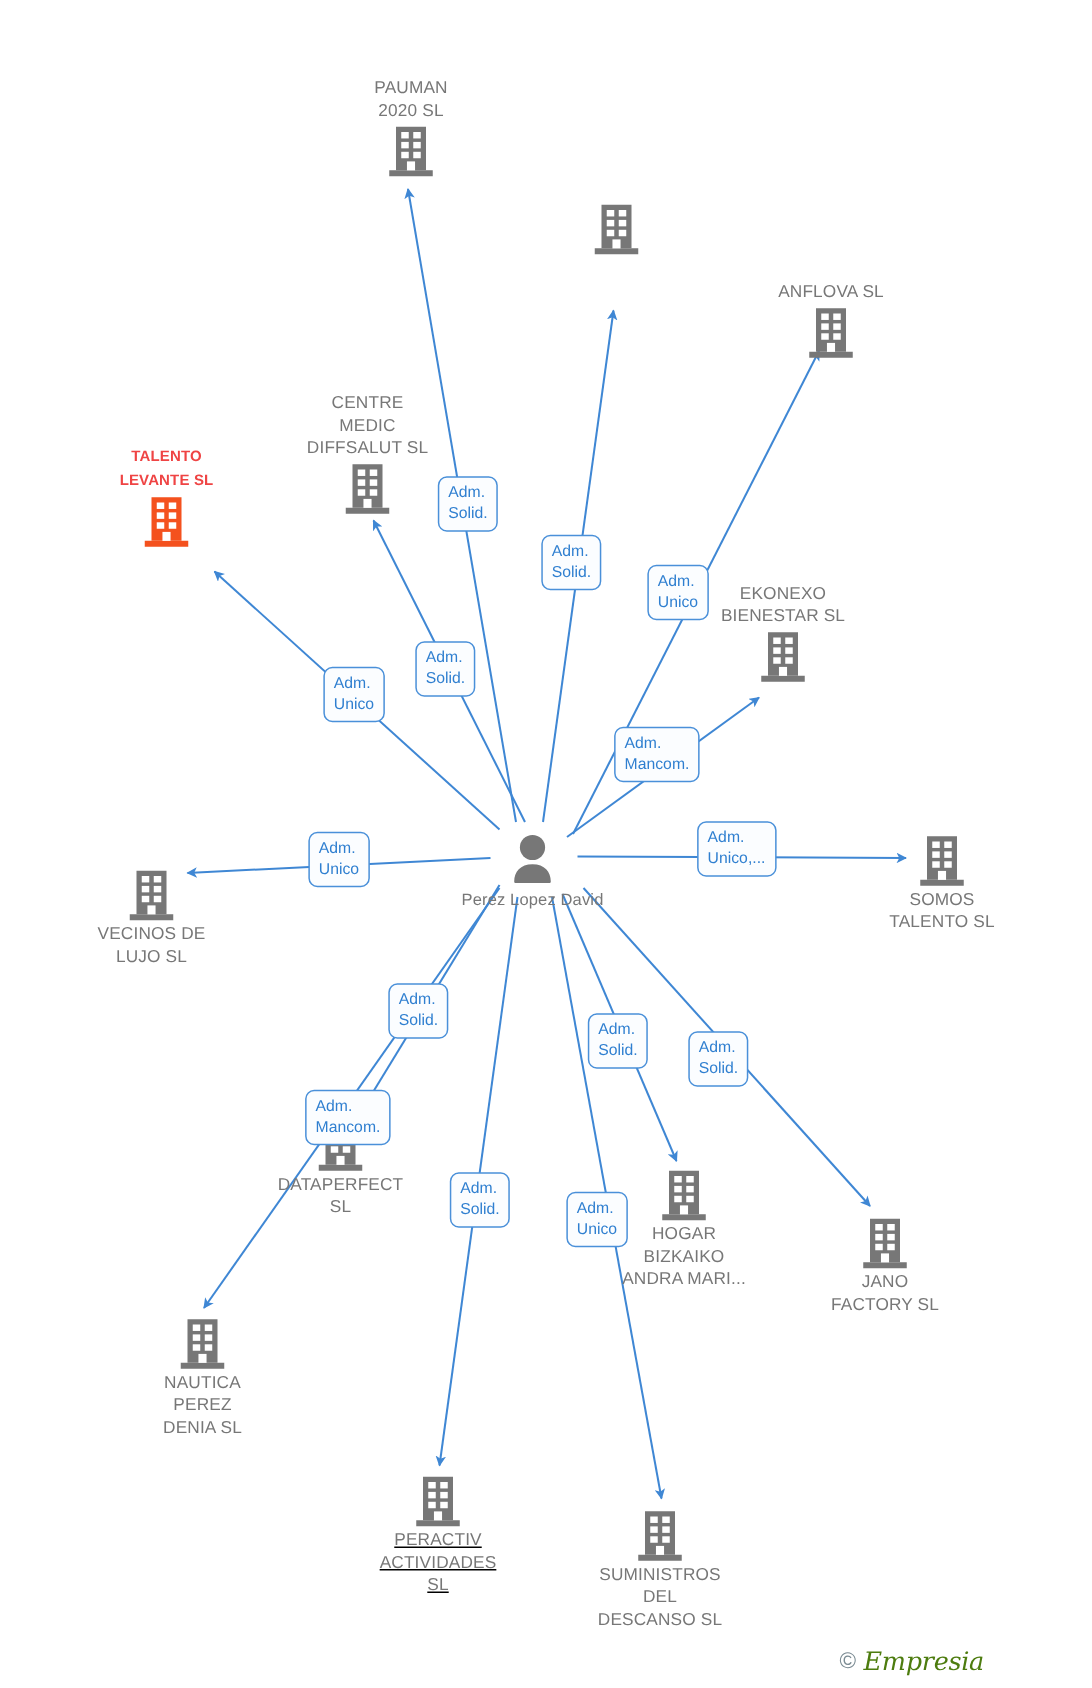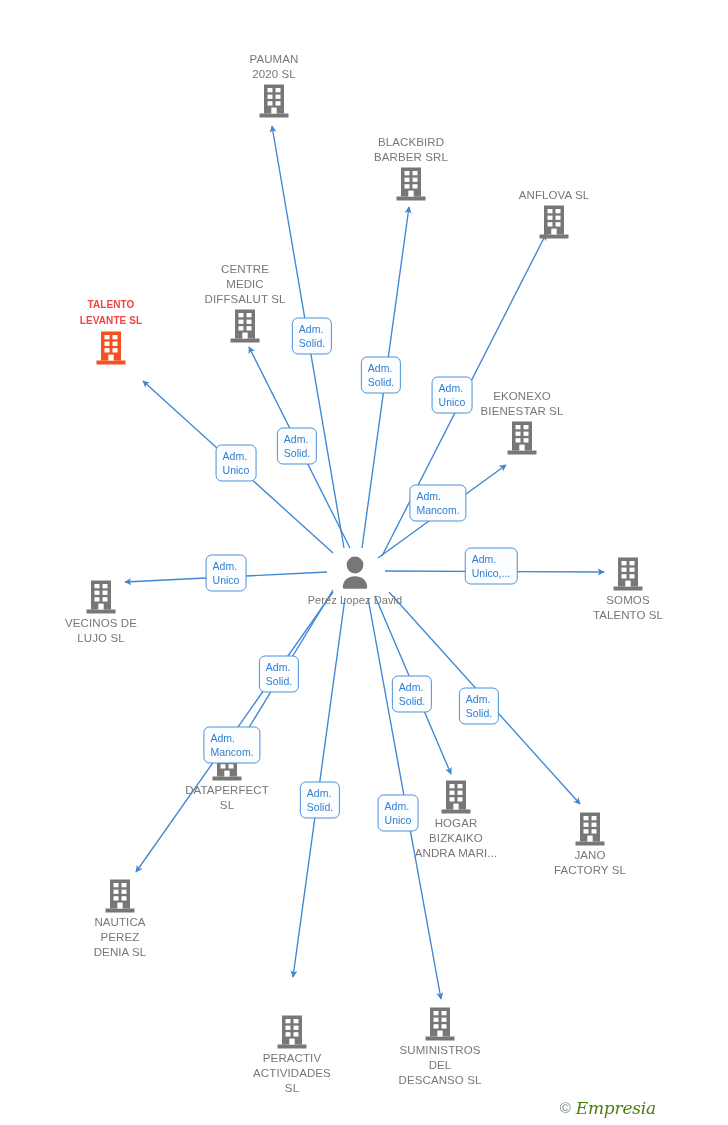--- a/index.html
+++ b/index.html
@@ -144,22 +144,20 @@
             <rect x="9.5" y="5" width="5" height="4.3" fill="#ffffff"></rect>
             <rect x="17.5" y="5" width="5" height="4.3" fill="#ffffff"></rect>
             <rect x="9.5" y="11.6" width="5" height="4.3" fill="#ffffff"></rect>
             <rect x="17.5" y="11.6" width="5" height="4.3" fill="#ffffff"></rect>
             <rect x="9.5" y="18.2" width="5" height="4.3" fill="#ffffff"></rect>
             <rect x="17.5" y="18.2" width="5" height="4.3" fill="#ffffff"></rect>
             <rect x="13.3" y="24.6" width="5.4" height="6" fill="#ffffff"></rect>
           </svg></span>
       </div>
       <div class="node label-above" style="left: 411px; top: 135px;">
-        <span class="label">BLACKBIRD
-BARBER SRL</span>
         <span class="icon-wrap"><svg width="32" height="36" viewBox="0 0 32 36" aria-hidden="true">
             <rect x="6" y="1.5" width="20" height="29" fill="#777777"></rect>
             <rect x="1.5" y="30.5" width="29" height="4" fill="#777777"></rect>
             <rect x="9.5" y="5" width="5" height="4.3" fill="#ffffff"></rect>
             <rect x="17.5" y="5" width="5" height="4.3" fill="#ffffff"></rect>
             <rect x="9.5" y="11.6" width="5" height="4.3" fill="#ffffff"></rect>
             <rect x="17.5" y="11.6" width="5" height="4.3" fill="#ffffff"></rect>
             <rect x="9.5" y="18.2" width="5" height="4.3" fill="#ffffff"></rect>
             <rect x="17.5" y="18.2" width="5" height="4.3" fill="#ffffff"></rect>
             <rect x="13.3" y="24.6" width="5.4" height="6" fill="#ffffff"></rect>
@@ -294,37 +292,37 @@
             <rect x="17.5" y="5" width="5" height="4.3" fill="#ffffff"></rect>
             <rect x="9.5" y="11.6" width="5" height="4.3" fill="#ffffff"></rect>
             <rect x="17.5" y="11.6" width="5" height="4.3" fill="#ffffff"></rect>
             <rect x="9.5" y="18.2" width="5" height="4.3" fill="#ffffff"></rect>
             <rect x="17.5" y="18.2" width="5" height="4.3" fill="#ffffff"></rect>
             <rect x="13.3" y="24.6" width="5.4" height="6" fill="#ffffff"></rect>
           </svg></span>
         <span class="label">JANO
 FACTORY  SL</span>
       </div>
-      <div class="node" style="left: 120px; top: 878px;">
+      <div class="node" style="left: 135px; top: 878px;">
         <span class="icon-wrap"><svg width="32" height="36" viewBox="0 0 32 36" aria-hidden="true">
             <rect x="6" y="1.5" width="20" height="29" fill="#777777"></rect>
             <rect x="1.5" y="30.5" width="29" height="4" fill="#777777"></rect>
             <rect x="9.5" y="5" width="5" height="4.3" fill="#ffffff"></rect>
             <rect x="17.5" y="5" width="5" height="4.3" fill="#ffffff"></rect>
             <rect x="9.5" y="11.6" width="5" height="4.3" fill="#ffffff"></rect>
             <rect x="17.5" y="11.6" width="5" height="4.3" fill="#ffffff"></rect>
             <rect x="9.5" y="18.2" width="5" height="4.3" fill="#ffffff"></rect>
             <rect x="17.5" y="18.2" width="5" height="4.3" fill="#ffffff"></rect>
             <rect x="13.3" y="24.6" width="5.4" height="6" fill="#ffffff"></rect>
           </svg></span>
         <span class="label">NAUTICA
 PEREZ
 DENIA  SL</span>
       </div>
-      <div class="node" style="left: 292px; top: 1014px;">
+      <div class="node" style="left: 292px; top: 983px; text-decoration: underline;">
         <span class="icon-wrap"><svg width="32" height="36" viewBox="0 0 32 36" aria-hidden="true">
             <rect x="6" y="1.5" width="20" height="29" fill="#777777"></rect>
             <rect x="1.5" y="30.5" width="29" height="4" fill="#777777"></rect>
             <rect x="9.5" y="5" width="5" height="4.3" fill="#ffffff"></rect>
             <rect x="17.5" y="5" width="5" height="4.3" fill="#ffffff"></rect>
             <rect x="9.5" y="11.6" width="5" height="4.3" fill="#ffffff"></rect>
             <rect x="17.5" y="11.6" width="5" height="4.3" fill="#ffffff"></rect>
             <rect x="9.5" y="18.2" width="5" height="4.3" fill="#ffffff"></rect>
             <rect x="17.5" y="18.2" width="5" height="4.3" fill="#ffffff"></rect>
             <rect x="13.3" y="24.6" width="5.4" height="6" fill="#ffffff"></rect>

